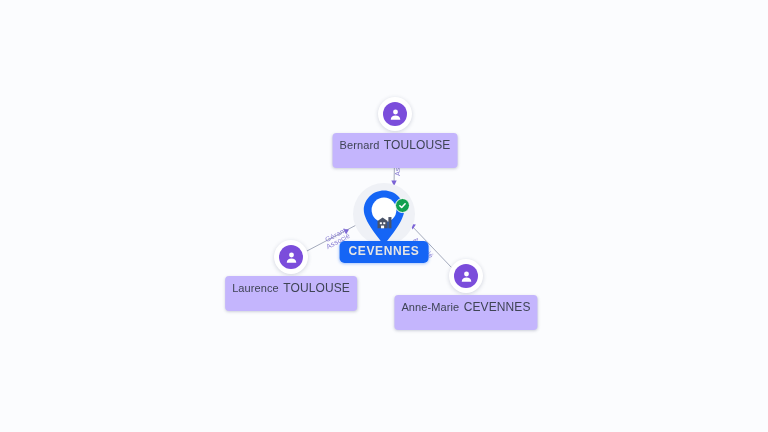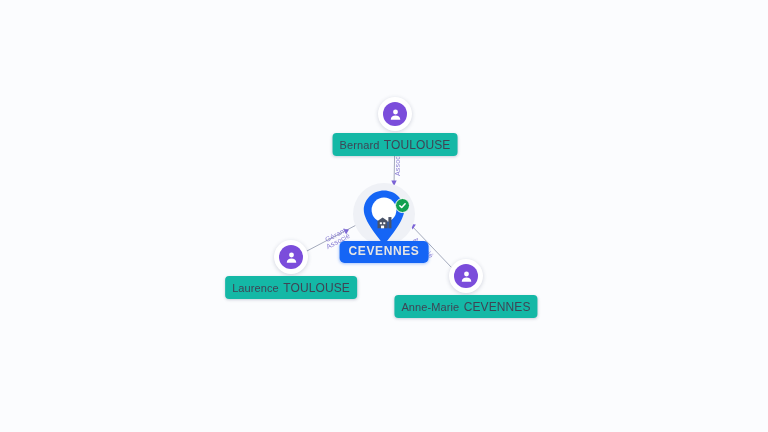--- a/index.html
+++ b/index.html
@@ -60,24 +60,24 @@
     align-items: center;
     justify-content: center;
   }
   .avatar-circle svg { display:block; }
 
   .person-label {
     position: absolute;
     top: 19px;
     left: 50%;
     transform: translateX(-50%);
-    background: #14b8a6;
+    background: #c4b5fd;
     border-radius: 4px;
     box-shadow: 0 1px 3px rgba(40,50,90,0.22);
-    padding: 3px 7px 4px 7px;
+    padding: 3px 7px 16px 7px;
     white-space: nowrap;
     line-height: 1;
     color: #3f4455;
   }
   .person-label .fn {
     font-size: 11px;
     font-weight: 400;
     letter-spacing: 0.1px;
   }
   .person-label .ln {

